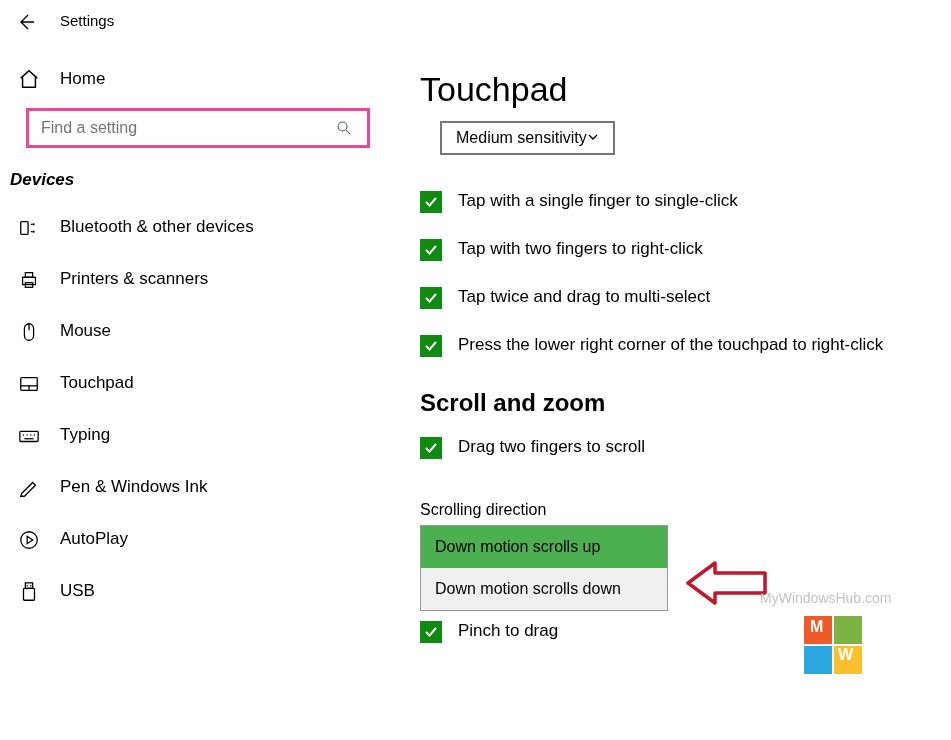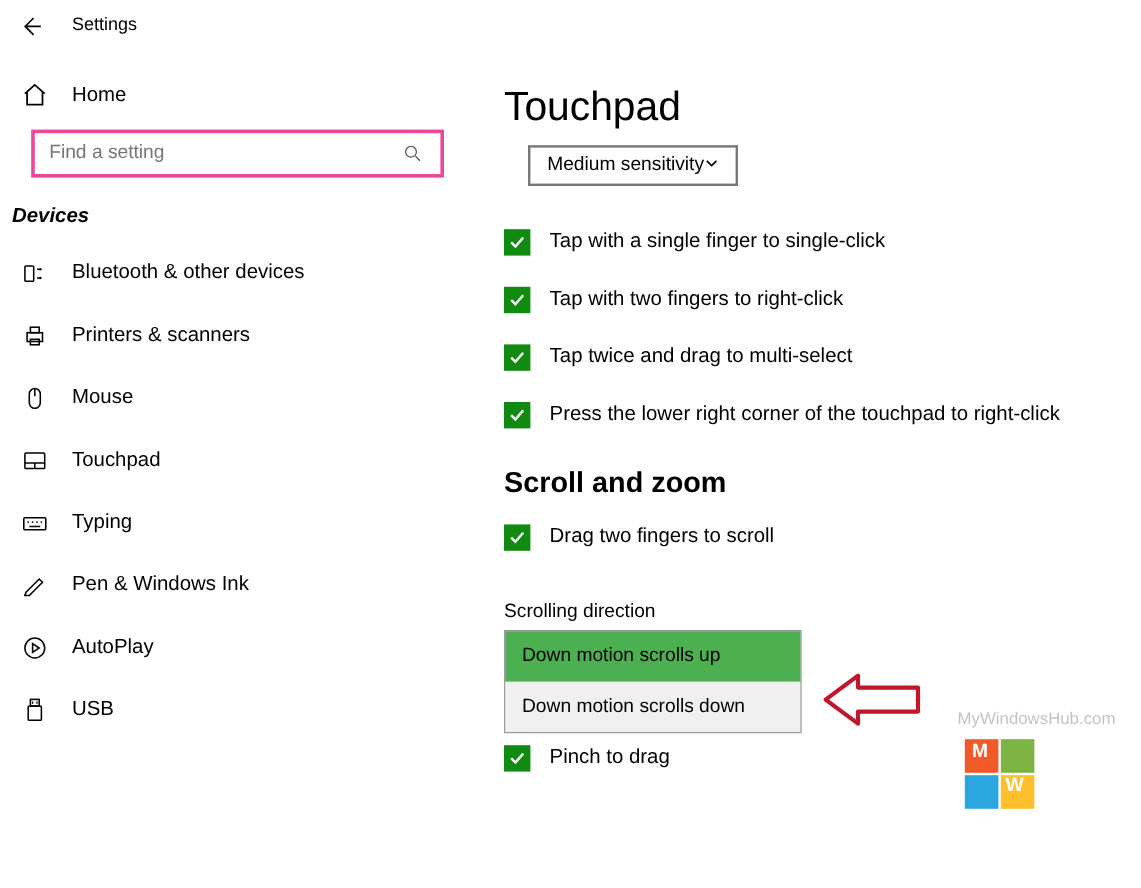--- a/index.html
+++ b/index.html
@@ -23,21 +23,21 @@
     .dropdown .chev { width: 12px; }
     .check-row { display: flex; align-items: flex-start; gap: 16px; margin-bottom: 26px; font-size: 17px; }
     .checkbox { width: 22px; height: 22px; background: #108a10; display: flex; align-items: center; justify-content: center; cursor: pointer; flex-shrink: 0; }
     .checkbox svg { stroke: #fff; }
     .subheading { font-size: 24px; font-weight: 700; margin: 32px 0 20px 0; }
     .field-label { font-size: 16px; margin-bottom: 6px; }
     .dd-open { border: 1px solid #999; width: 248px; background: #f0f0f0; margin-bottom: 10px; }
     .dd-option { padding: 12px 14px; font-size: 16px; cursor: pointer; }
     .dd-option.selected { background: #4caf50; color: #000; }
     .arrow-annot { position: absolute; left: 680px; top: 558px; }
-    .watermark { position: absolute; left: 798px; top: 590px; font-size: 14px; color: #aaa; opacity: .7; }
+    .watermark { position: absolute; left: 760px; top: 590px; font-size: 14px; color: #aaa; opacity: .7; }
     .winlogo { position: absolute; left: 804px; top: 616px; width: 60px; height: 60px; }
     .winlogo div { position: absolute; width: 28px; height: 28px; }
   </style>
 </head>
 <body>
 
 <div class="header">
   <div class="back">
     <svg width="20" height="20" viewBox="0 0 20 20">
         <path d="M12 3 L5 10 L12 17 M5 10 H18" stroke="#000" stroke-width="1.4" fill="none"></path>

